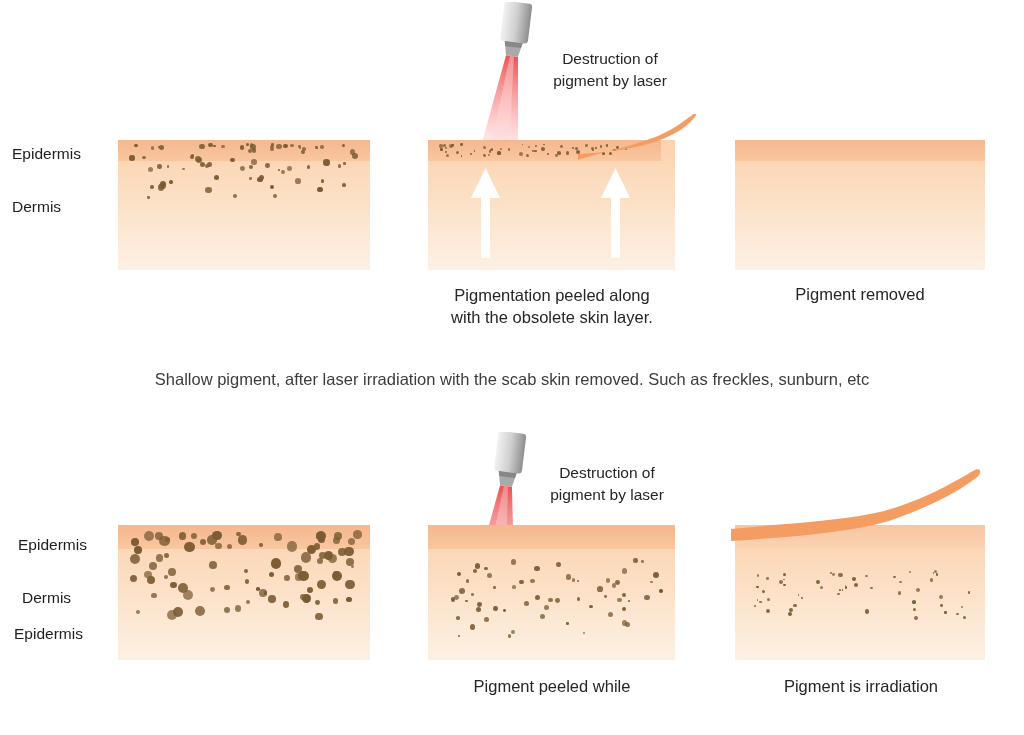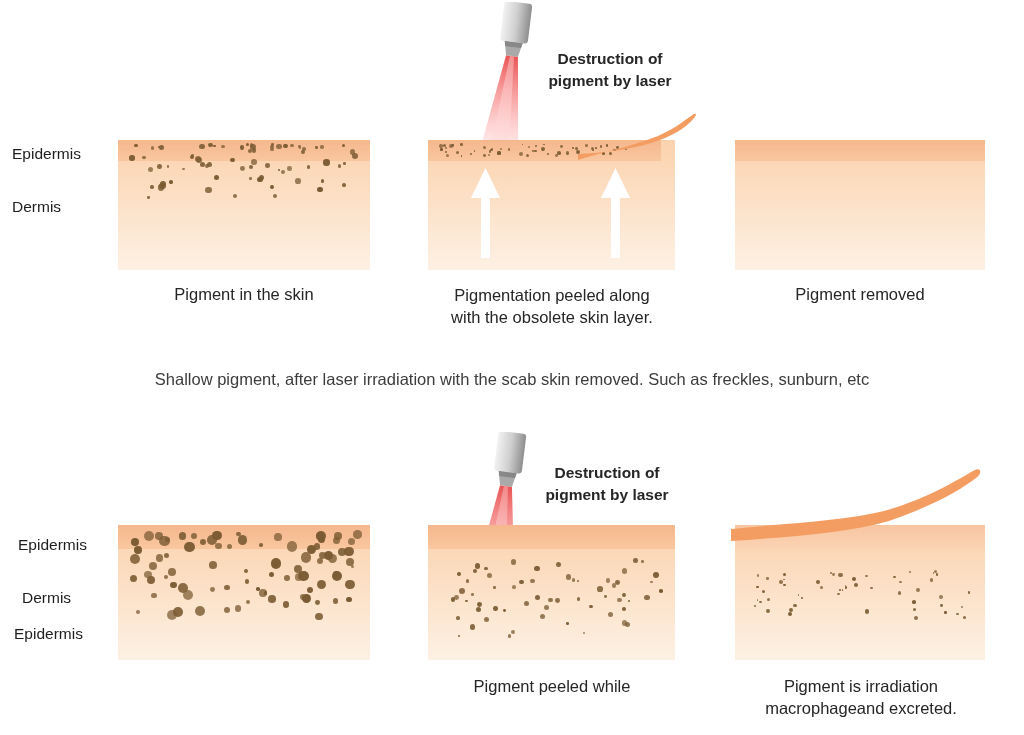--- a/index.html
+++ b/index.html
@@ -2,21 +2,21 @@
 <html style="--epidermis: #f5b78e; --dermis_top: #fbd2ad; --dermis_bottom: #fdf1e4; --peel: #f49d62; --dot: #7b5b33; --beam: #ee5a5a;"><head>
 <meta charset="utf-8">
 <style>
   html,body{margin:0;padding:0;background:#fff;}
   #canvas{
     position:relative;width:1024px;height:735px;background:#fff;overflow:hidden;
     font-family:"Liberation Sans", sans-serif;color:#2e2e2e;
   }
   .side-label{position:absolute;font-size:15.5px;color:#1e1e1e;}
   .caption{position:absolute;text-align:center;font-size:16.5px;line-height:1.35;color:#262626;}
-  .laser-label{position:absolute;text-align:center;font-size:15.5px;line-height:1.4;color:#262626;font-weight:bold;}
+  .laser-label{position:absolute;text-align:center;font-size:15.5px;line-height:1.4;color:#262626;}
   .middle-note{position:absolute;left:0;width:1024px;text-align:center;font-size:16.5px;color:#3c3c3c;}
 
   .panel{position:absolute;height:130px;}
   .panel .dermis{
     position:absolute;left:0;right:0;top:0;bottom:0;
     background:linear-gradient(180deg,var(--dermis_top,#fbd2ad) 0%,var(--dermis_bottom,#fdf1e4) 100%);
   }
   .panel .epidermis-band{
     position:absolute;left:0;right:0;top:0;height:21px;
     background:linear-gradient(180deg,var(--epidermis,#f5b78e) 0%, #f9c79f 100%);
@@ -213,21 +213,20 @@
         <polygon points="187.5,28 173,58 202,58"></polygon>
       </g>
     </svg>
   </div>
 
   <div class="panel" style="left:735px;top:140px;width:250px;">
     <div class="dermis"></div>
     <div class="epidermis-band"></div>
   </div>
 
-  <div class="caption" style="left:118px;top:283px;width:252px;">Pigment in the skin</div>
   <div class="caption" style="left:735px;top:283px;width:250px;">Pigment removed</div>
   <div class="caption" style="left:418px;top:284px;width:268px;">
     <div>Pigmentation peeled along</div>
     <div>with the obsolete skin layer.</div>
   </div>
 
   <div class="middle-note" style="top:370px;">Shallow pigment, after laser irradiation with the scab skin removed. Such as freckles, sunburn, etc</div>
 
   <div class="side-label" style="left:18px;top:536px;">Epidermis</div>
   <div class="side-label" style="left:22px;top:589px;">Dermis</div>
@@ -479,16 +478,15 @@
     <svg class="overlay-svg" style="left:-6px;top:-62px;" width="270" height="130" viewBox="0 0 270 130">
       <path d="M2,66 C60,60 115,58 155,48 C198,36 230,16 244,8 C252,3 254,10 247,15 C233,26 204,43 160,58 C118,70 62,74 2,78 Z" fill="var(--peel,#f49d62)"></path>
     </svg>
   </div>
 
   <div class="caption" style="left:418px;top:675px;width:268px;">
     <div>Pigment peeled while</div>
   </div>
   <div class="caption" style="left:730px;top:675px;width:262px;">
     <div>Pigment is irradiation</div>
-    <div>macrophageand excreted.</div>
   </div>
 
 </div>
 
 </body></html>

